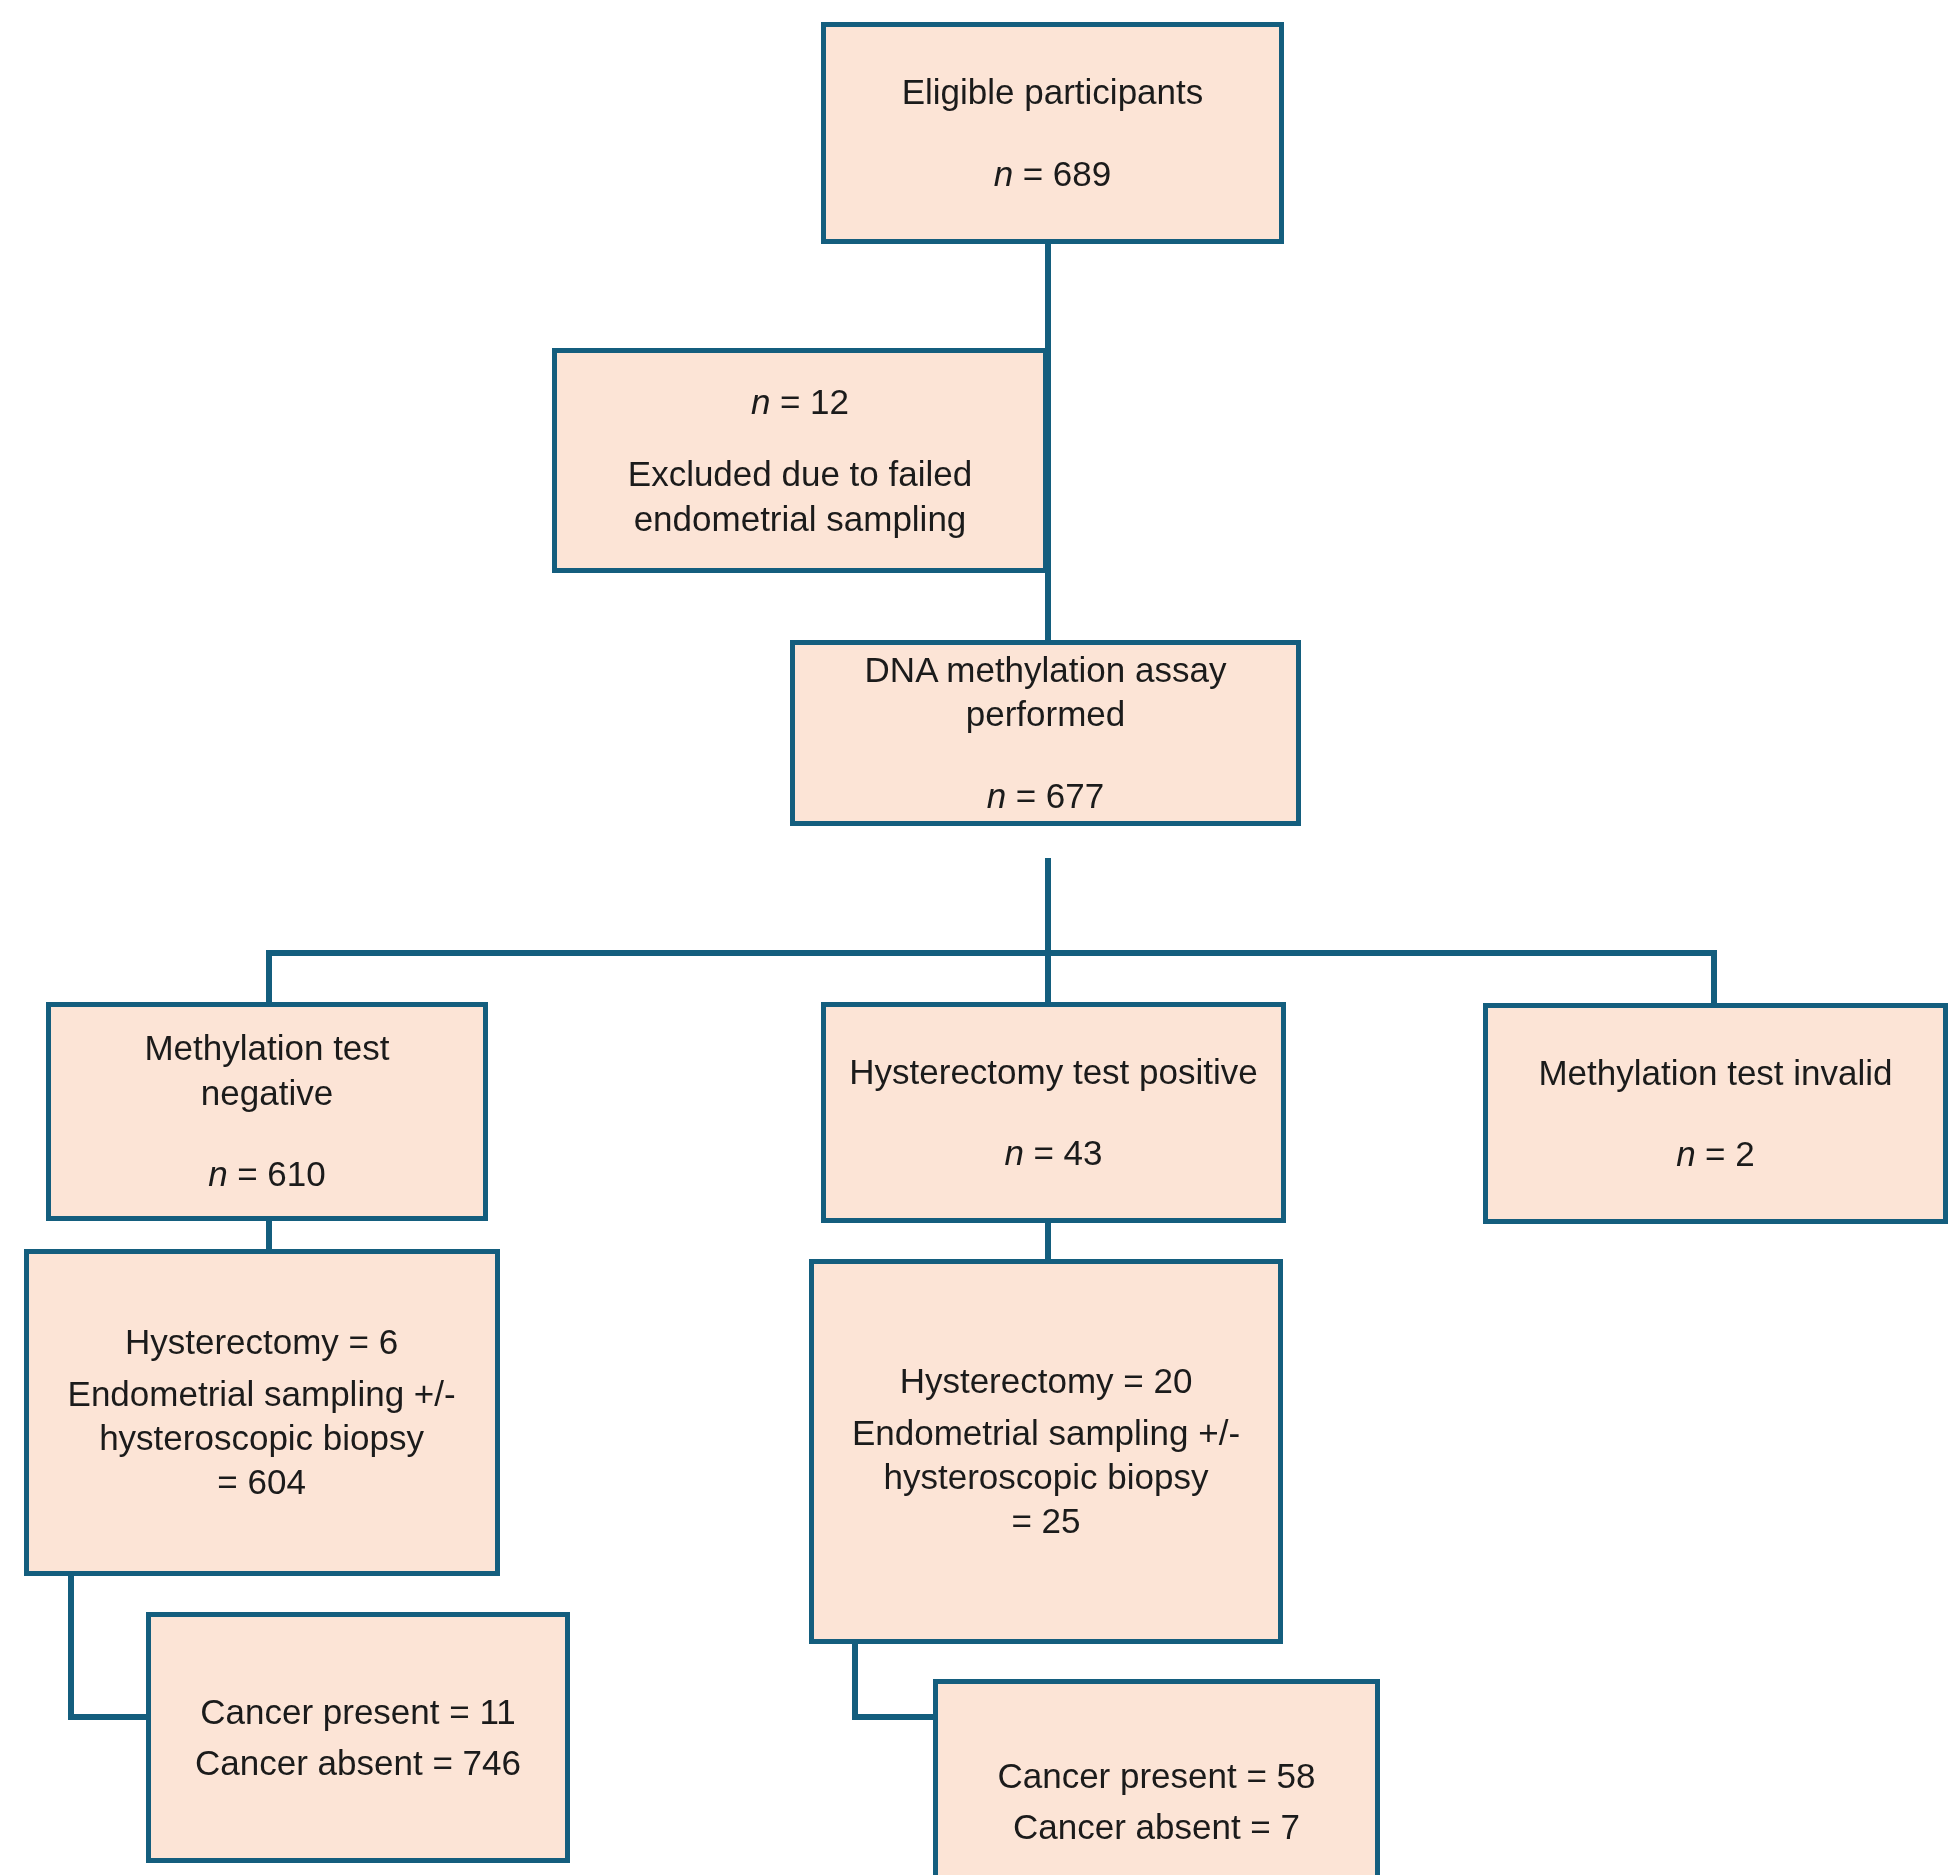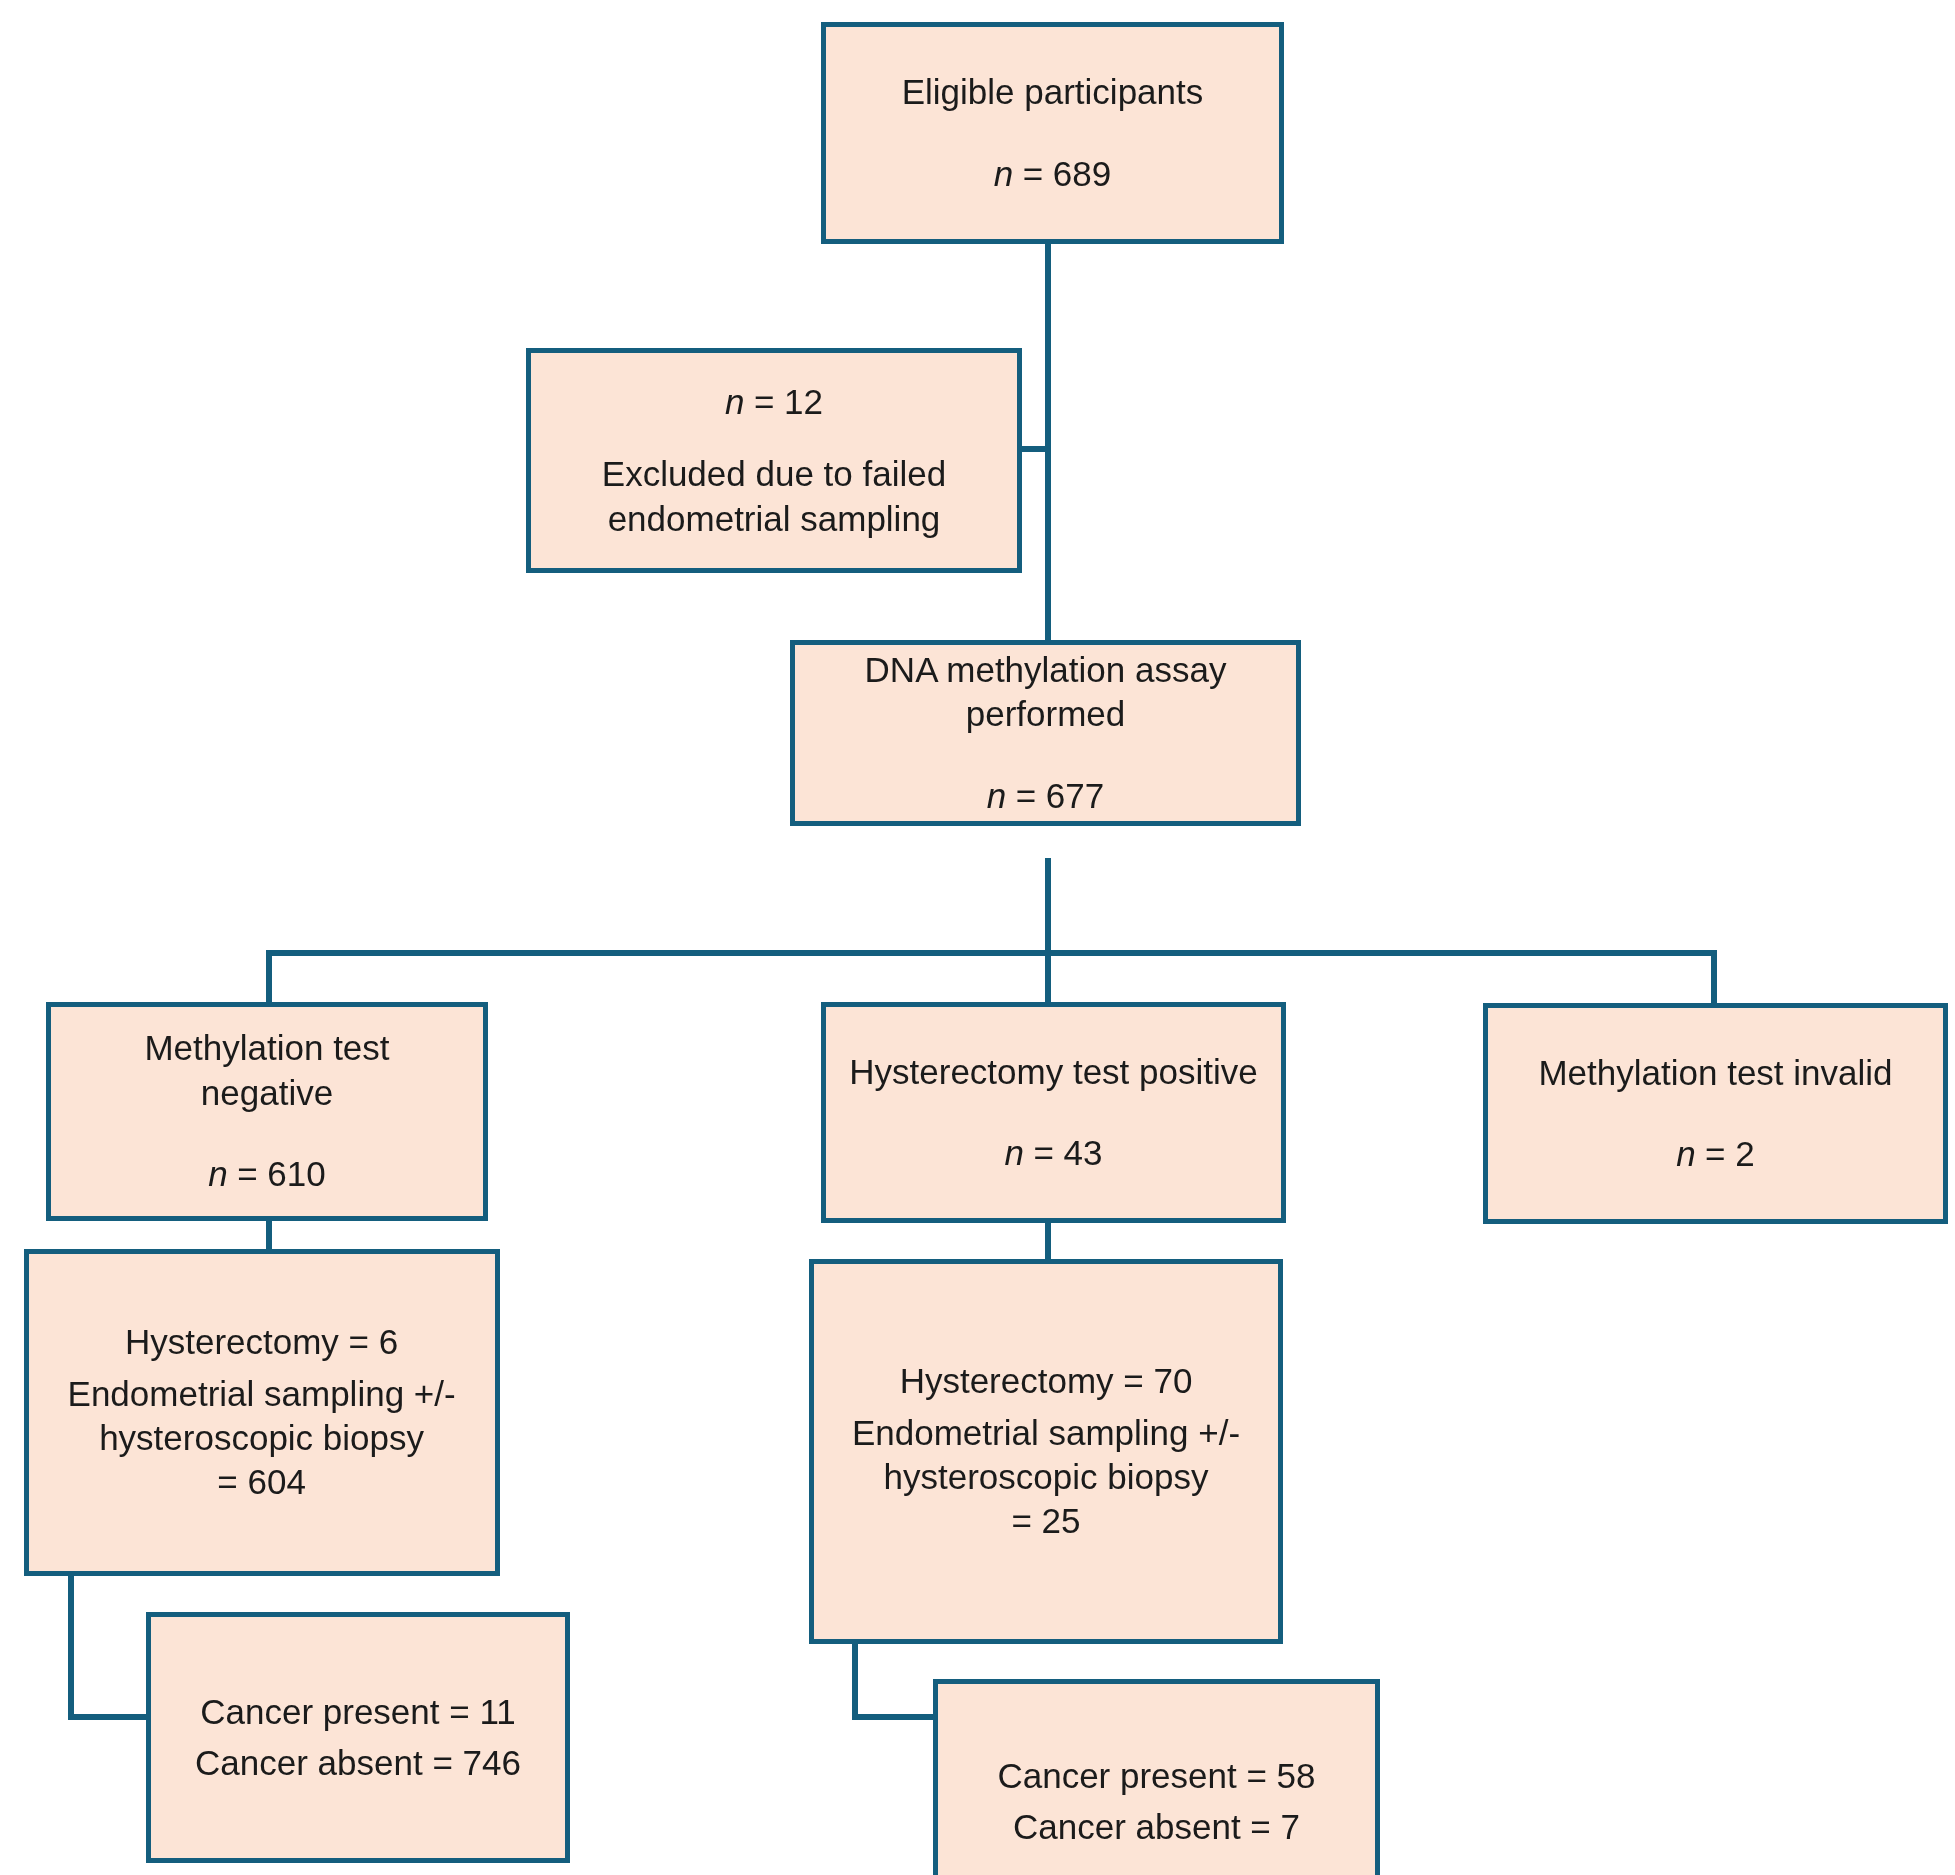--- a/index.html
+++ b/index.html
@@ -53,21 +53,21 @@
   <div class="line" style="left:68px;top:1571px;width:5.9px;height:149px"></div>
   <div class="line" style="left:68px;top:1714px;width:83px;height:5.9px"></div>
   <div class="line" style="left:852px;top:1643px;width:5.9px;height:76px"></div>
   <div class="line" style="left:852px;top:1714px;width:85px;height:5.9px"></div>
 
   <div class="box" style="left:821px;top:22.4px;width:463px;height:222px">
     <div class="multiline">Eligible participants</div>
     <div class="nline"><span class="it">n</span><span>= 689</span></div>
   </div>
 
-  <div class="box" style="left:526px;top:348px;width:496px;height:225px">
+  <div class="box" style="left:552px;top:348px;width:496px;height:225px">
     <div class="nline-first"><span class="it">n</span><span>= 12</span></div>
     <div class="multiline">Excluded due to failed
 endometrial sampling</div>
   </div>
 
   <div class="box" style="left:790px;top:640px;width:511px;height:186px">
     <div class="multiline">DNA methylation assay
 performed</div>
     <div class="nline"><span class="it">n</span><span>= 677</span></div>
   </div>
@@ -89,21 +89,21 @@
   </div>
 
   <div class="box" style="left:23.6px;top:1249px;width:476px;height:327px">
     <div>Hysterectomy = 6</div>
     <div class="multiline para2">Endometrial sampling +/-
 hysteroscopic biopsy
 = 604</div>
   </div>
 
   <div class="box" style="left:809px;top:1259px;width:474px;height:385px">
-    <div>Hysterectomy = 70</div>
+    <div>Hysterectomy = 20</div>
     <div class="multiline para2">Endometrial sampling +/-
 hysteroscopic biopsy
 = 25</div>
   </div>
 
   <div class="box" style="left:146px;top:1612px;width:424px;height:251px">
     <div>Cancer present = 11</div>
     <div class="para2">Cancer absent = 746</div>
   </div>
 

